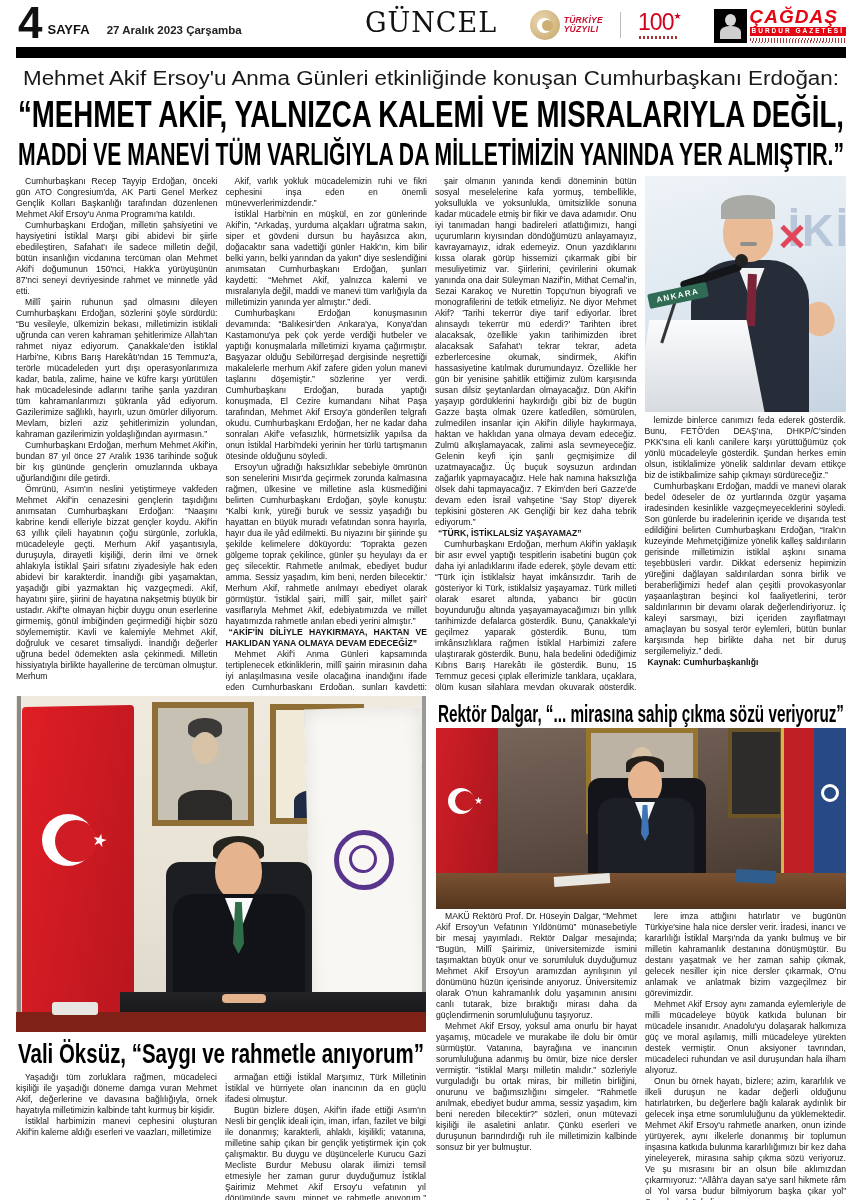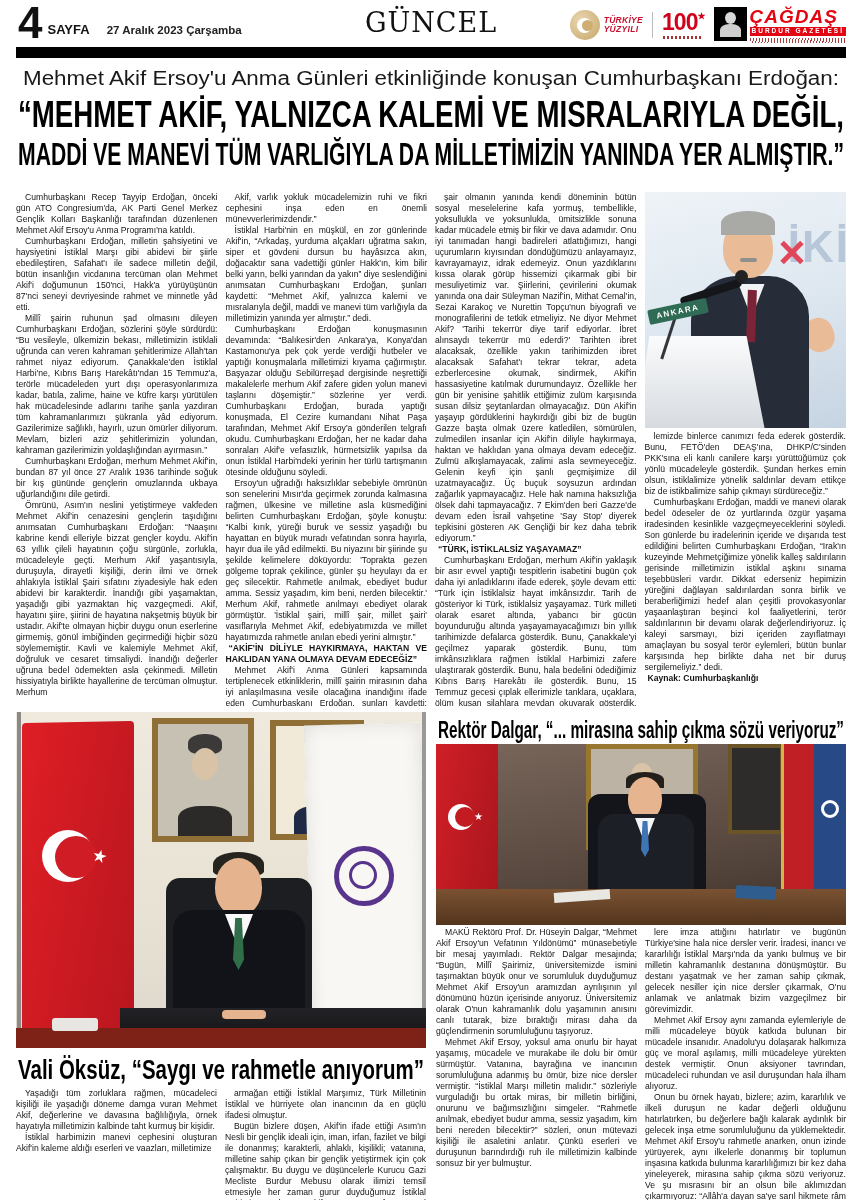--- a/index.html
+++ b/index.html
@@ -7,52 +7,52 @@
         font-family:"Liberation Sans",sans-serif;color:#111;overflow:hidden;
         box-sizing:border-box;padding:5px 16px 0;}
   
   .masthead{position:relative;height:40px;}
   .mh-left{position:absolute;left:2px;top:1px;display:flex;align-items:flex-end;gap:7px;}
   .pagenum{font-size:44px;font-weight:bold;line-height:34px;letter-spacing:-2px;}
   .sayfa{font-size:13px;font-weight:bold;padding-bottom:3px;text-align:right;}
   .pdate{font-size:11.5px;font-weight:600;color:#222;padding-bottom:4px;margin-left:10px;}
   .section-title{position:absolute;left:0;right:0;top:2px;text-align:center;
         font-family:"DejaVu Serif",serif;font-weight:normal;font-size:27px;letter-spacing:1px;}
-  .mh-logos{position:absolute;right:0;top:2px;display:flex;align-items:center;gap:9px;height:36px;}
+  .mh-logos{position:absolute;right:0;top:2px;display:flex;align-items:center;gap:17px;height:36px;}
   .logo-ty{display:flex;align-items:center;gap:4px;}
   .ty-circle{position:relative;width:30px;height:30px;border-radius:50%;
         background:radial-gradient(circle at 35% 35%,#e8d5b0,#c7a768);}
   .ty-c1{position:absolute;left:7px;top:8px;width:15px;height:15px;background:#fff;border-radius:50%;}
   .ty-c2{position:absolute;left:12px;top:10px;width:11px;height:11px;background:#cfae74;border-radius:50%;}
   .ty-text{display:flex;flex-direction:column;font-size:8.5px;font-weight:800;
         color:#c8102e;line-height:1.1;letter-spacing:.3px;}
   .mh-sep{width:1px;height:26px;background:#bbb;}
   .logo-100{display:flex;flex-direction:column;align-items:center;line-height:1;}
-  .l100-row{display:flex;align-items:flex-start;color:#d0021b;font-weight:700;font-size:23px;letter-spacing:-1px;}
+  .l100-row{display:flex;align-items:flex-start;color:#d0021b;font-weight:400;font-size:23px;letter-spacing:-1px;}
   .l100-star{font-size:9px;margin-top:1px;}
   .l100-sub{margin-top:2px;width:40px;height:3px;
         background:repeating-linear-gradient(90deg,#a33 0 2px,transparent 2px 4px);}
-  .logo-cagdas{display:flex;gap:3px;align-items:flex-start;}
+  .logo-cagdas{display:flex;gap:3px;align-items:flex-end;margin-left:16px;}
   .cb-box{position:relative;width:33px;height:34px;background:#000;flex:0 0 auto;}
   .cb-head{position:absolute;left:11px;top:5px;width:11px;height:12px;background:#d8d8d8;border-radius:50%;}
   .cb-shoulders{position:absolute;left:6px;top:17px;width:21px;height:13px;background:#cfcfcf;border-radius:45% 45% 0 0;}
   .cb-right{display:flex;flex-direction:column;line-height:1;}
   .cb-name{color:#e30613;font-size:19px;font-weight:900;letter-spacing:1px;font-style:italic;}
   .cb-bar{background:#e30613;color:#fff;font-size:6.5px;font-weight:bold;text-align:center;
         padding:1px 2px;letter-spacing:2px;margin-top:1px;}
   .cb-script{height:5px;margin-top:2px;
         background:repeating-linear-gradient(100deg,#a63c3c 0 1px,transparent 1px 3px);}
   .blackbar{height:11px;background:#000;margin-top:2px;}
   
   .kicker-svg{display:block;margin:6px auto 0;}
   .hl-svg{display:block;margin:2px auto 0;}
   svg text{fill:#000;}
   
   .cols{display:flex;gap:8px;}
-  .main-cols{height:514px;overflow:hidden;margin-top:20px;justify-content:space-between;}
+  .main-cols{height:514px;overflow:hidden;margin-top:4px;justify-content:space-between;}
   .col{flex:1;min-width:0;overflow:hidden;}
   .cols p{margin:0;text-indent:9px;text-align:justify;font-size:8.6px;line-height:1.28;color:#141414;}
   .cols p.subhead{font-weight:bold;text-indent:3px;}
   .cols p.byline{font-weight:bold;text-indent:3px;}
   
   .photo{position:relative;overflow:hidden;}
   .photo *{position:absolute;}
   .photo-erdogan{height:236px;margin-bottom:3px;
         background:linear-gradient(165deg,#eef3f7 0%,#e0e9f1 45%,#c6d4e2 100%);}
   .pe-backdrop{right:-4px;top:30px;font-size:44px;font-weight:800;color:#b7c7d9;letter-spacing:2px;}

